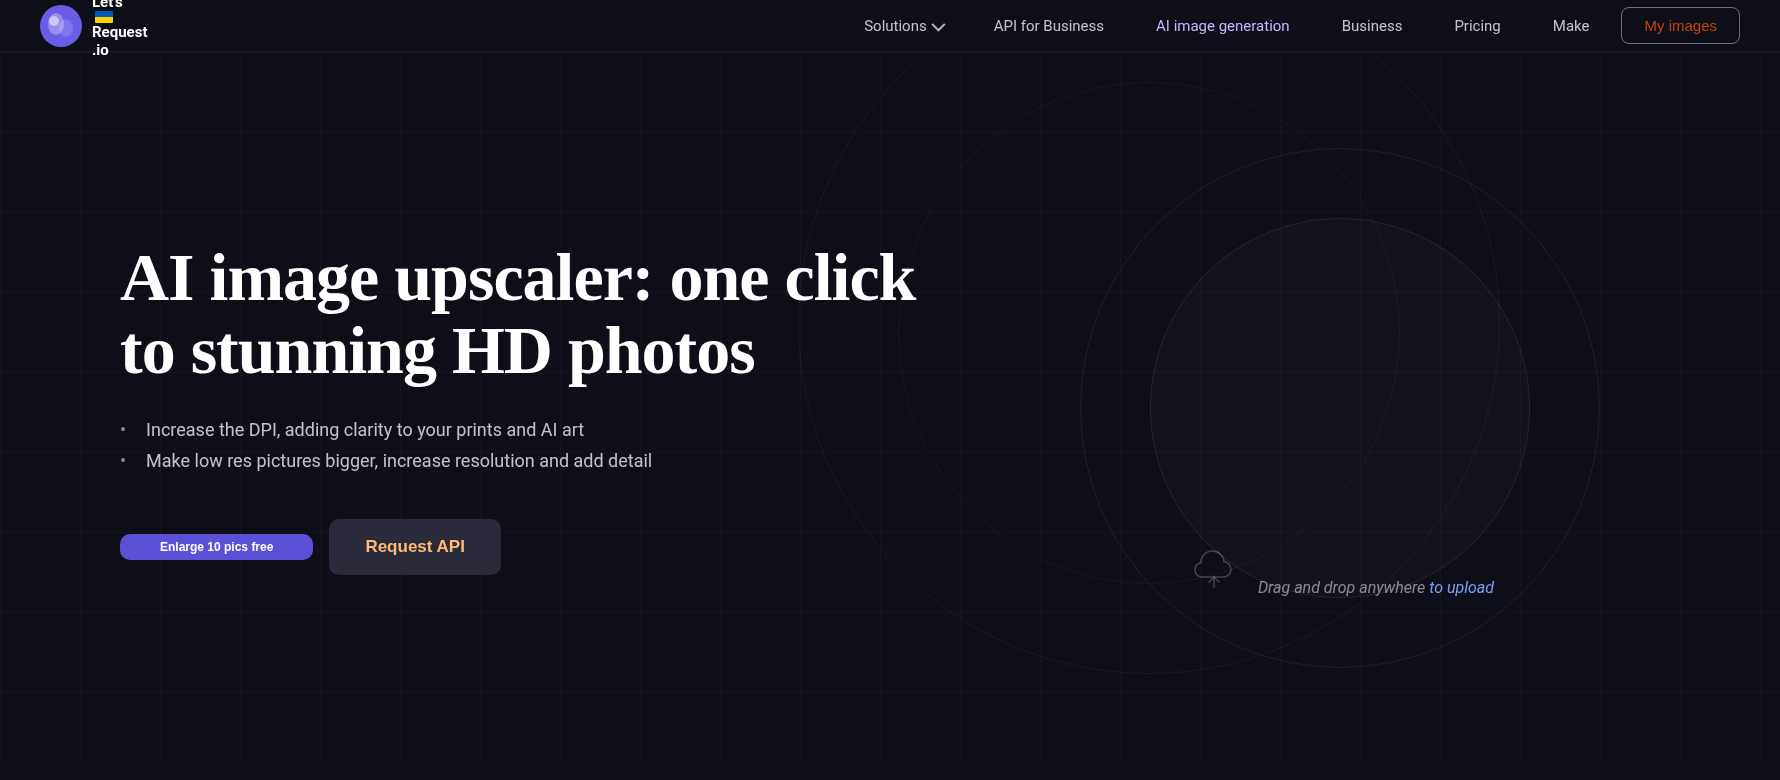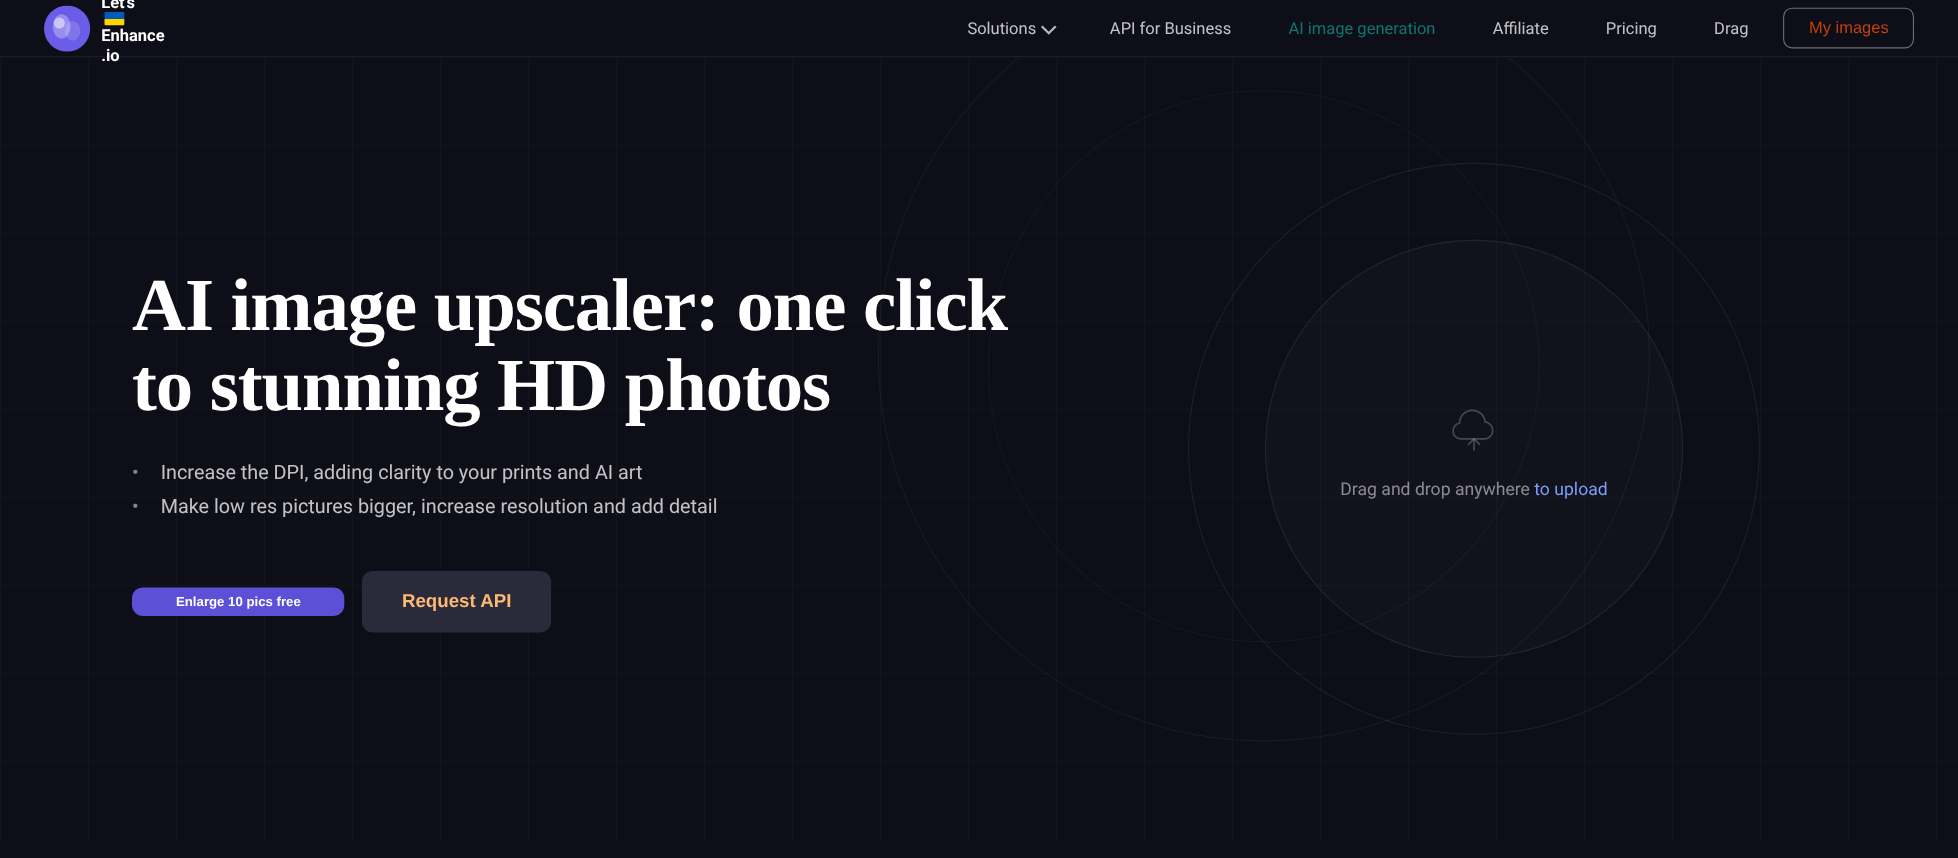--- a/index.html
+++ b/index.html
@@ -51,21 +51,21 @@
       gap: 52px;
       margin-left: auto;
       margin-right: 32px;
     }
     .nav-links a {
       text-decoration: none;
       font-size: 15px;
       color: rgba(255,255,255,0.75);
       transition: color 0.2s;
     }
-    .nav-links a.active { color: #0f766e; }
+    .nav-links a.active { color: #c4b5fd; }
     .nav-solutions {
       display: flex;
       align-items: center;
       gap: 5px;
       cursor: pointer;
     }
     .chevron-icon {
       display: inline-block;
       width: 10px;
       height: 10px;
@@ -216,25 +216,25 @@
       align-items: center;
       justify-content: center;
       position: relative;
     }
     .upload-inner-circle {
       width: 380px;
       height: 380px;
       border-radius: 50%;
       border: 1px solid rgba(255,255,255,0.08);
       display: flex;
-      align-items: center;
+      align-items: flex-end;
       justify-content: center;
-      flex-direction: column;
       gap: 16px;
       background: rgba(255,255,255,0.02);
+      font-style: italic;
     }
     .upload-icon {
       width: 56px;
       height: 56px;
       opacity: 0.45;
     }
     .upload-text {
       font-size: 16px;
       color: rgba(255,255,255,0.5);
       text-align: center;
@@ -259,35 +259,35 @@
           <stop offset="0%" stop-color="#6b5ce7"></stop>
           <stop offset="100%" stop-color="#4a90e2"></stop>
         </linearGradient>
       </defs>
     </svg>
     <div class="logo-text">
       <span>
           <span>Let's</span> 
           <span class="ukraine-flag"></span>
         </span>
-      <span>Enhance</span>
+      <span>Request</span>
       <span>.io</span>
     </div>
   </a>
 
   <div class="nav-links">
     <a href="#" class="nav-solutions">
       <span>Solutions</span>
       <span class="chevron-icon"></span>
     </a>
     <a href="#">API for Business</a>
     <a href="#" class="active">AI image generation</a>
-    <a href="#">Affiliate</a>
+    <a href="#">Business</a>
     <a href="#">Pricing</a>
-    <a href="#">Drag</a>
+    <a href="#">Make</a>
   </div>
 
   <button class="nav-my-images">My images</button>
 </nav>
 
 <section class="hero">
   <div class="bg-lines"></div>
 
   <div class="hero-left">
     <h1 class="hero-title">AI image upscaler: one click to stunning HD photos</h1>

